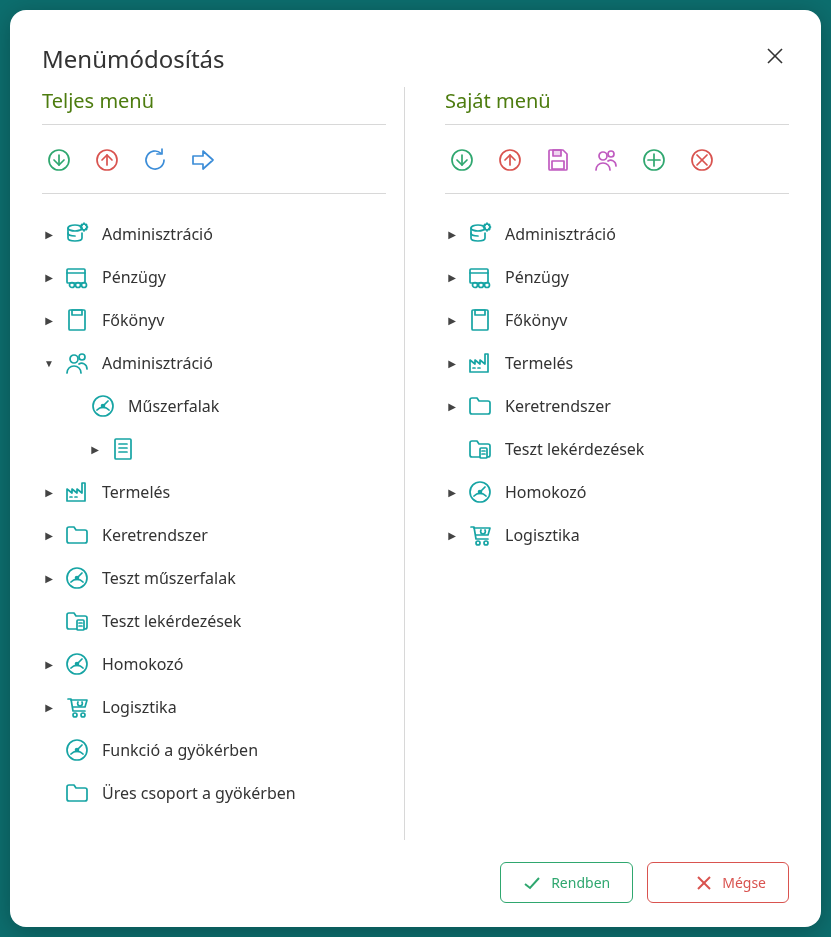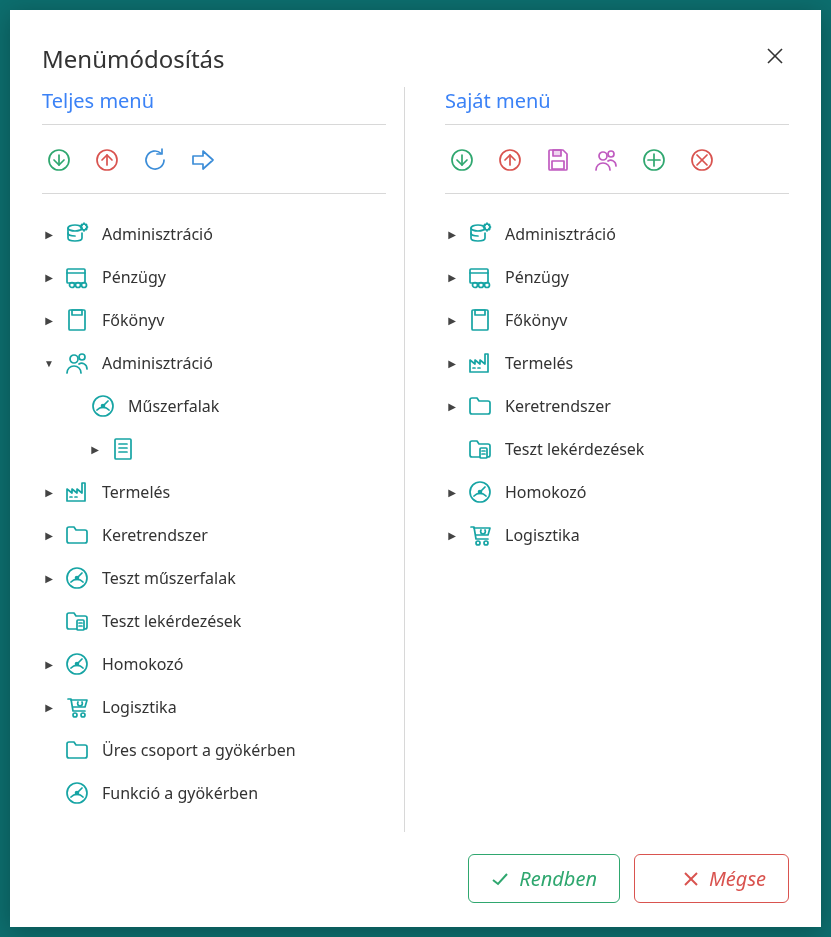--- a/index.html
+++ b/index.html
@@ -9,21 +9,21 @@
     background: #0d6e6e;
     width: 831px; height: 937px;
     overflow: hidden;
     color: #333;
   }
   .modal {
     position: absolute;
     left: 10px; top: 10px;
     width: 811px; height: 917px;
     background: #fff;
-    border-radius: 0;
+    border-radius: 16px;
     box-shadow: 0 4px 24px rgba(0,0,0,.25);
     display: flex;
     flex-direction: column;
     padding: 32px 32px 24px 32px;
   }
   .modal-header {
     display: flex;
     justify-content: space-between;
     align-items: flex-start;
     margin-bottom: 12px;
@@ -50,21 +50,21 @@
     flex-direction: column;
   }
   .pane + .pane {
     border-left: 1px solid #d8d8d8;
     padding-left: 40px;
     margin-left: 18px;
   }
   .pane-title {
     font-size: 20px;
     font-weight: 400;
-    color: #3b82f6;
+    color: #4d7c0f;
     margin: 0 0 10px 0;
     padding-bottom: 10px;
     border-bottom: 1px solid #d8d8d8;
   }
   .toolbar {
     display: flex;
     gap: 18px;
     padding: 10px 0 18px 2px;
     border-bottom: 1px solid #d8d8d8;
     margin-bottom: 18px;
@@ -110,24 +110,23 @@
     justify-content: flex-end;
     gap: 14px;
     padding-top: 22px;
   }
   .btn {
     display: flex;
     align-items: center;
     gap: 10px;
     padding: 10px 22px;
     border-radius: 6px;
-    font-size: 20px;
+    font-size: 14px;
     background: #fff;
     cursor: pointer;
-    font-style: italic;
   }
   .btn-ok { border: 1.5px solid #2fa76f; color: #2fa76f; }
   .btn-cancel { border: 1.5px solid #d9534f; color: #d9534f; padding-left: 48px; }
 
   svg { display: block; }
 </style>
 </head>
 <body>
 
 <div class="modal">
@@ -311,36 +310,36 @@
                 <circle cx="19" cy="21" r="2"></circle>
                 <path d="M14 8c-1 2 0 4 2 4s3-2 2-4"></path>
               </svg>
             </span>
             <span>Logisztika</span>
           </div>
           <div class="node depth-0">
             <span class="caret" style="visibility: hidden;"></span>
             <span class="node-icon">
               <svg width="26" height="26" viewBox="0 0 26 26" fill="none" stroke="#16a4a4" stroke-width="1.7" stroke-linecap="round" stroke-linejoin="round">
-                <path d="M3 7a2 2 0 0 1 2-2h5l2 3h9a2 2 0 0 1 2 2v9a2 2 0 0 1-2 2H5a2 2 0 0 1-2-2z"></path>
-              </svg>
-            </span>
-            <span>Üres csoport a gyökérben</span>
-          </div>
-          <div class="node depth-0">
-            <span class="caret" style="visibility: hidden;"></span>
-            <span class="node-icon">
-              <svg width="26" height="26" viewBox="0 0 26 26" fill="none" stroke="#16a4a4" stroke-width="1.7" stroke-linecap="round" stroke-linejoin="round">
                 <circle cx="13" cy="13" r="10"></circle>
                 <path d="M7 17a8 8 0 0 1 12 0"></path>
                 <line x1="13" y1="13" x2="18" y2="8"></line>
                 <circle cx="13" cy="13" r="1.5" fill="#16a4a4"></circle>
               </svg>
             </span>
             <span>Funkció a gyökérben</span>
+          </div>
+          <div class="node depth-0">
+            <span class="caret" style="visibility: hidden;"></span>
+            <span class="node-icon">
+              <svg width="26" height="26" viewBox="0 0 26 26" fill="none" stroke="#16a4a4" stroke-width="1.7" stroke-linecap="round" stroke-linejoin="round">
+                <path d="M3 7a2 2 0 0 1 2-2h5l2 3h9a2 2 0 0 1 2 2v9a2 2 0 0 1-2 2H5a2 2 0 0 1-2-2z"></path>
+              </svg>
+            </span>
+            <span>Üres csoport a gyökérben</span>
           </div>
         </div>
     </div>
 
     <div class="pane">
       <div class="pane-title">Saját menü</div>
       <div class="toolbar" id="right-toolbar">
           <div class="tbtn">
             <svg width="26" height="26" viewBox="0 0 26 26" fill="none" stroke="#2fa76f" stroke-width="1.7" stroke-linecap="round" stroke-linejoin="round">
               <circle cx="13" cy="13" r="10"></circle>

